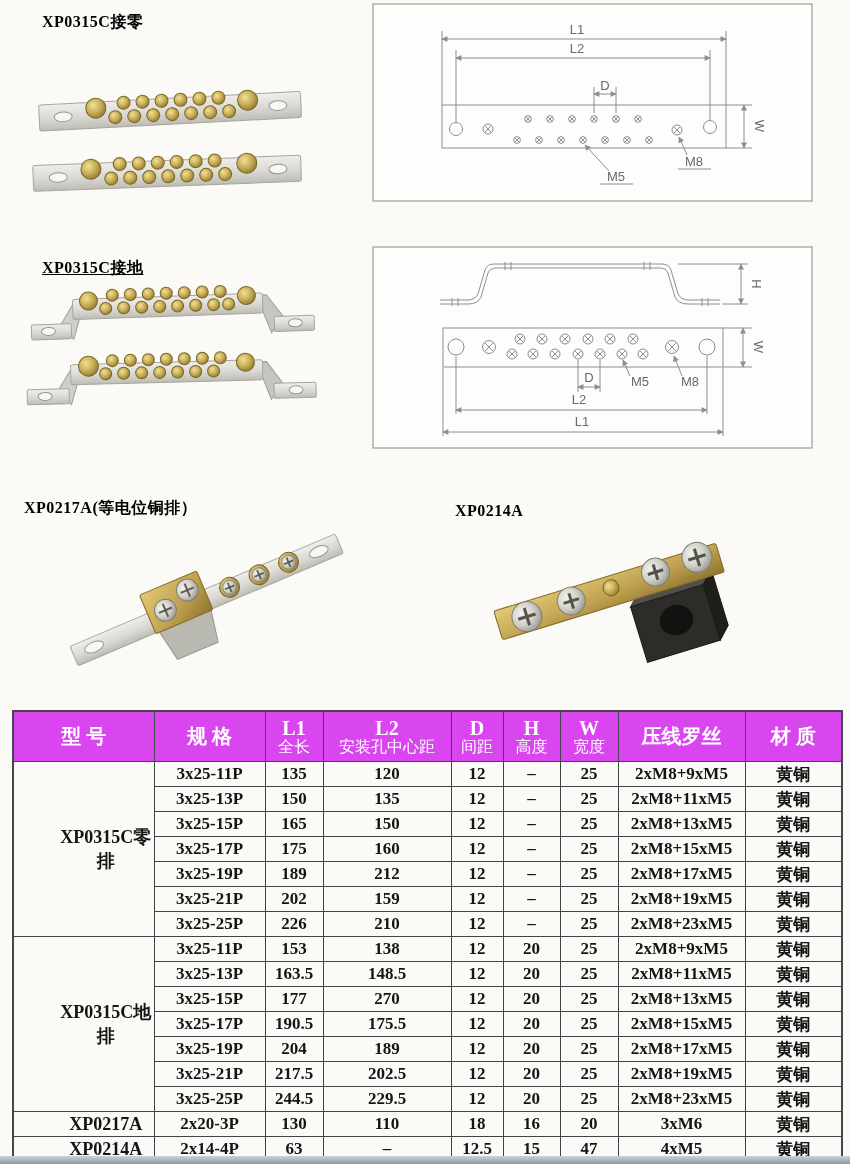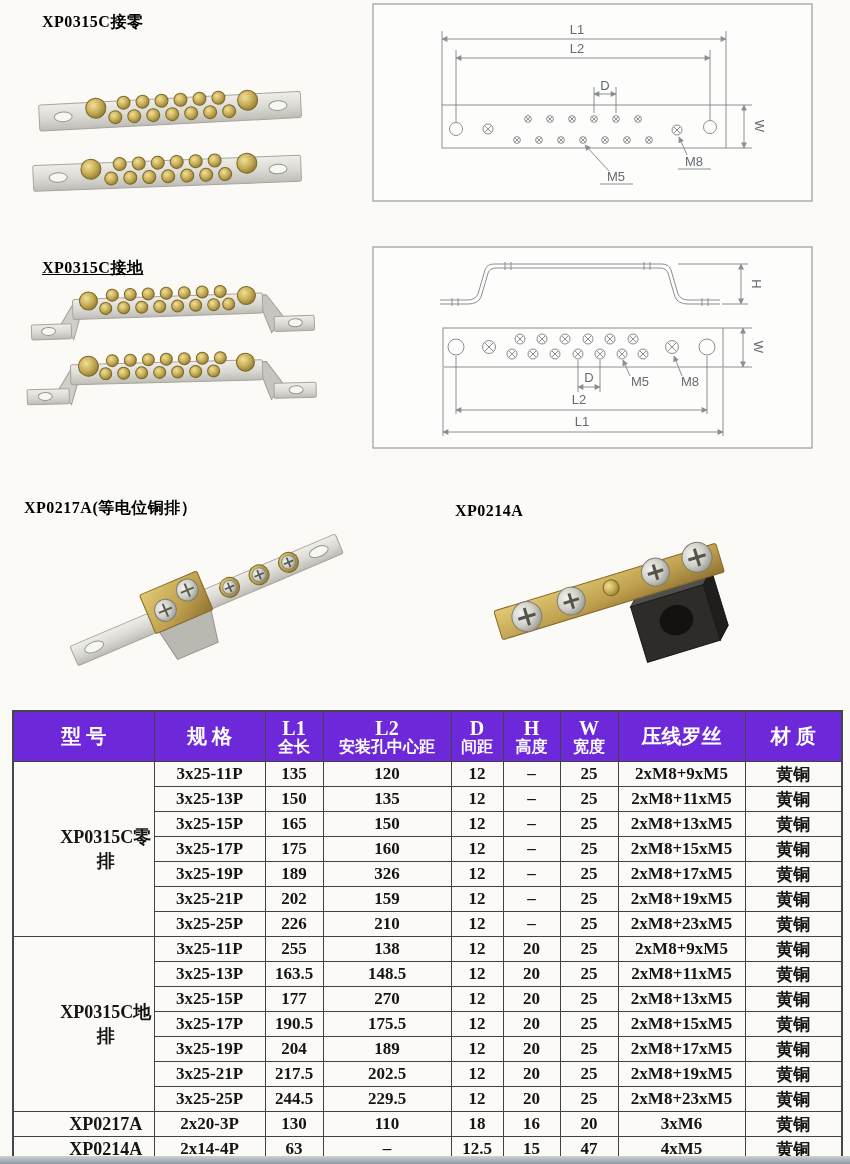--- a/index.html
+++ b/index.html
@@ -23,24 +23,24 @@
   #spec-table{
     position:absolute;left:12px;top:710px;width:831px;
     border-collapse:collapse;table-layout:fixed;
     border:2px solid #44474b;
   }
   #spec-table th,#spec-table td{
     border:1px solid #404347;text-align:center;vertical-align:middle;
     padding:0;color:#141414;overflow:hidden;
   }
   #spec-table thead th{
-    background:#6d28d9;color:#ffffff;height:49px;
+    background:#d946ef;color:#ffffff;height:49px;
     font-size:20px;font-weight:bold;line-height:1.05;
   }
-  #spec-table thead .sub{font-size:16px;font-weight:bold;display:block;}
+  #spec-table thead .sub{font-size:16px;font-weight:normal;display:block;}
   #spec-table tbody td{height:24px;font-size:17px;font-weight:bold;}
   #spec-table tbody th{font-size:18px;font-weight:bold;background:transparent;padding-left:44px;}
   .bottom-strip{
     position:absolute;left:0;right:0;bottom:0;height:8px;
     background:linear-gradient(#ccd3d8,#8e98a0);
   }
 </style>
 </head>
 <body>
 
@@ -547,21 +547,21 @@
         <td>160</td>
         <td>12</td>
         <td>–</td>
         <td>25</td>
         <td>2xM8+15xM5</td>
         <td>黄铜</td>
       </tr>
       <tr>
         <td>3x25-19P</td>
         <td>189</td>
-        <td>326</td>
+        <td>212</td>
         <td>12</td>
         <td>–</td>
         <td>25</td>
         <td>2xM8+17xM5</td>
         <td>黄铜</td>
       </tr>
       <tr>
         <td>3x25-21P</td>
         <td>202</td>
         <td>159</td>
@@ -577,21 +577,21 @@
         <td>210</td>
         <td>12</td>
         <td>–</td>
         <td>25</td>
         <td>2xM8+23xM5</td>
         <td>黄铜</td>
       </tr>
       <tr>
         <th rowspan="7">XP0315C地排</th>
         <td>3x25-11P</td>
-        <td>255</td>
+        <td>153</td>
         <td>138</td>
         <td>12</td>
         <td>20</td>
         <td>25</td>
         <td>2xM8+9xM5</td>
         <td>黄铜</td>
       </tr>
       <tr>
         <td>3x25-13P</td>
         <td>163.5</td>

